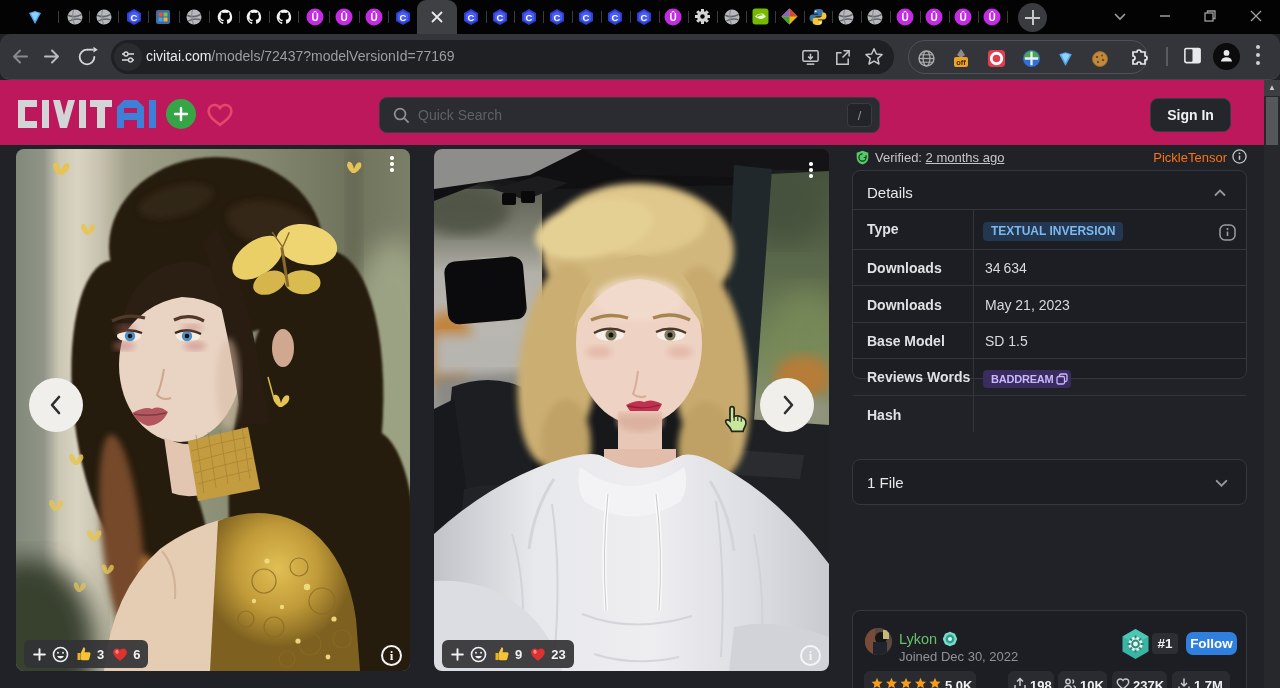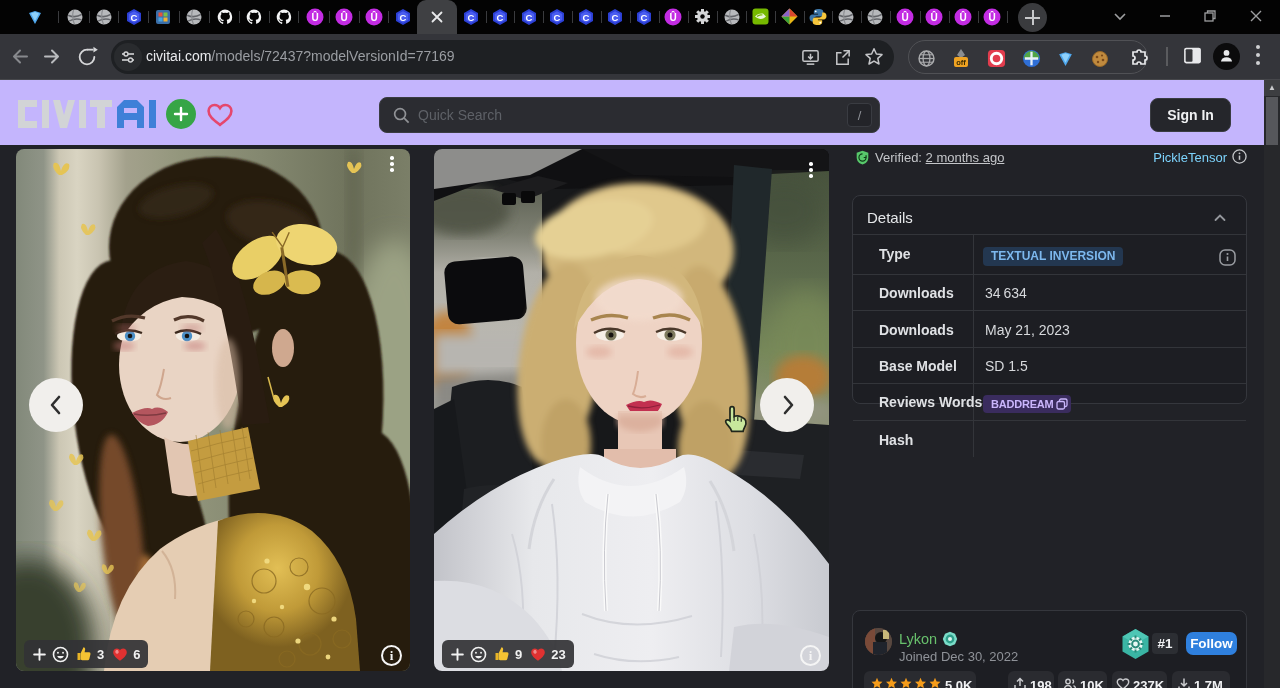--- a/index.html
+++ b/index.html
@@ -11,55 +11,55 @@
 #tabbar { position:absolute; left:0; top:0; width:1280px; height:34px; background:#030303; }
 .fav { position:absolute; top:9px; width:16px; height:16px; }
 .tsep { position:absolute; top:11px; width:1px; height:12px; background:#3a3b3e; }
 .activetab { position:absolute; left:417px; top:0px; width:40px; height:34px; background:#3f4043; border-radius:9px 9px 0 0; }
 .activetab .x { position:absolute; left:12px; top:9px; width:16px; height:16px; }
 #newtab { position:absolute; left:1018px; top:3px; width:29px; height:29px; border-radius:50%; background:#3a3b3e; }
 #newtab:before { content:""; position:absolute; left:7px; top:13.5px; width:15px; height:2px; background:#c7c8ca; }
 #newtab:after { content:""; position:absolute; left:13.5px; top:7px; width:2px; height:15px; background:#c7c8ca; }
 .winctl { position:absolute; top:7px; color:#9d9ea0; }
 
-#toolbar { position:absolute; left:0; top:34px; width:1280px; height:46px; background:#34353a; border-bottom:1px solid #46474b; }
+#toolbar { position:absolute; left:0; top:34px; width:1280px; height:46px; background:#34353a; border-bottom:1px solid #46474b;border-radius:10px; }
 #urlpill { position:absolute; left:111px; top:6px; width:783px; height:34px; background:#1e2023; border-radius:17px; }
 #sitebtn { position:absolute; left:3px; top:3px; width:28px; height:28px; background:#292b2e; border-radius:50%; }
 .urltxt { position:absolute; left:35px; top:8px; font-size:14px; color:#9a9da2; white-space:nowrap; }
 .urltxt b { color:#e9eaed; font-weight:400; }
 #extpill { position:absolute; left:908px; top:6px; width:240px; height:34px; border:1px solid #505155; border-radius:17px; }
 
 
 #page { position:absolute; left:0; top:80px; width:1264px; height:608px; background:#212227; }
 #scrollbar { position:absolute; left:1264px; top:80px; width:16px; height:608px; background:#27282b; }
 #scrollbar .up { position:absolute; left:0; top:0; width:16px; height:16px; background:#3d3e41; color:#c9cacc; font-size:8px; text-align:center; line-height:16px; }
 #scrollbar .thumb { position:absolute; left:2px; top:17px; width:12px; height:48px; background:#56575b; }
 
-#civheader { position:absolute; left:0; top:0; width:1264px; height:65px; background:#c4b5fd; }
+#civheader { position:absolute; left:0; top:0; width:1264px; height:65px; background:#be185d; }
 #logo { position:absolute; left:18px; top:17px; }
 #plusbtn { position:absolute; left:166px; top:19px; width:30px; height:30px; border-radius:50%; background:#36a546; }
 #searchbar { position:absolute; left:379px; top:17px; width:501px; height:36px; background:#2b2c31; border:1px solid #3a3c42; border-radius:8px; }
 #searchbar .ph { position:absolute; left:38px; top:9px; color:#5e6167; font-size:14px; }
 #slash { position:absolute; right:7px; top:5px; width:25px; height:24px; background:#232429; border:1px solid #3a3c42; border-radius:4px; color:#8f9298; font-size:13px; text-align:center; line-height:24px; }
 #signin { position:absolute; left:1150px; top:18px; width:81px; height:34px; background:#25262b; border:1px solid #3a3c42; border-radius:8px; color:#f0f1f3; font-size:14px; font-weight:700; text-align:center; line-height:32px; }
 
 
 .imgcard { position:absolute; top:69px; width:395px; height:522px; border-radius:8px; overflow:hidden; }
 #card1 { left:16px; width:394px; }
 #card2 { left:434px; }
 .dots { position:absolute; right:16px; top:7px; width:4px; } .dots i { display:block; width:3.5px; height:3.5px; border-radius:50%; background:#fff; margin-bottom:2.5px; }
 .navbtn { position:absolute; width:54px; height:54px; border-radius:50%; background:#f1efec; color:#2b2b2b; }
 .reactbar { position:absolute; left:8px; bottom:3px; height:28px; background:rgba(50,50,53,0.92); border-radius:6px; display:flex; align-items:center; padding:0 8px; gap:5px; color:#fff; }
 .reactbar .num { font-size:13px; font-weight:700; color:#f2f2f2; }
 .infoc { position:absolute; right:8px; bottom:5px; width:21px; height:21px; border-radius:50%; border:2px solid #f5f5f5; color:#f5f5f5; font-size:13px; font-weight:700; text-align:center; line-height:17px; font-family:"Liberation Serif",serif; }
 
 
 #sidebar { position:absolute; left:852px; top:69px; width:395px; height:539px;text-decoration:underline; }
 .card { position:absolute; left:0; width:395px; background:#1d1e23; border:1px solid #35373d; border-radius:8px; }
-.rowlabel { position:absolute; left:14px; color:#dfe1e4; font-size:14px; font-weight:700;margin-left:12px; }
+.rowlabel { position:absolute; left:14px; color:#dfe1e4; font-size:14px; font-weight:700; }
 .rowval { position:absolute; left:132px; color:#d7d9dc; font-size:14px; }
 .sepline { position:absolute; left:0; width:100%; height:1px; background:#33353a; }
 .badge { position:absolute; font-size:12px; font-weight:700; border-radius:4px; padding:0 8px; }
 .chev { position:absolute; color:#94979c; }
 </style>
 </head>
 <body>
 <div id="stage">
 
   <div id="tabbar">
@@ -730,28 +730,28 @@
       <div class="infoc">i</div>
     </div>
 
     <div id="sidebar">
 
       <svg class="abs" style="left:3px;top:1px;width:15px;height:15px" viewBox="0 0 16 16">
           <path d="M8 .8 L14.2 3 V8 C14.2 12 11.5 14.5 8 15.5 C4.5 14.5 1.8 12 1.8 8 V3 Z" fill="#58c96b"></path>
           <path d="M8 4.2 a3.8 3.8 0 1 0 3.8 3.8 M11.8 5.5 V8 h-2.5" fill="none" stroke="#0f3d18" stroke-width="1.3"></path>
         </svg>
       <span class="abs" style="left:23px;top:1px;font-size:13px;color:#c4c6c9">Verified: <u>2 months ago</u></span>
-      <span class="abs" style="right:20px;top:1px;font-size:13px;color:#7dd3fc">PickleTensor</span>
+      <span class="abs" style="right:20px;top:1px;font-size:13px;color:#f97316">PickleTensor</span>
       <svg class="abs" style="left:380px;top:0px;width:15px;height:15px" viewBox="0 0 16 16">
           <circle cx="8" cy="8" r="7" fill="none" stroke="#c4c6c9" stroke-width="1.4"></circle>
           <line x1="8" y1="7" x2="8" y2="11.5" stroke="#c4c6c9" stroke-width="1.6"></line>
           <circle cx="8" cy="4.6" r="1" fill="#c4c6c9"></circle>
         </svg>
 
-      <div class="card" style="top:46px;height:209px">
+      <div class="card" style="top:21px;height:209px">
         <span class="abs" style="left:14px;top:13px;font-size:15px;color:#e5e7e9">Details</span>
         <svg class="chev" style="left:360px;top:15px;width:14px;height:14px" viewBox="0 0 14 14">
             <path d="M2.5 9 L7 4.5 L11.5 9" stroke="#94979c" stroke-width="1.8" fill="none" stroke-linecap="round"></path>
           </svg>
         <div class="sepline" style="top:38px"></div>
         <div class="abs" style="left:120px;top:38px;width:1px;height:223px;background:#33353a"></div>
         <div class="sepline" style="top:78px"></div>
         <div class="sepline" style="top:114px"></div>
         <div class="sepline" style="top:151px"></div>
         <div class="sepline" style="top:187px"></div>
@@ -772,20 +772,26 @@
         <span class="rowval" style="top:126px">May 21, 2023</span>
         <span class="rowval" style="top:162px">SD 1.5</span>
 
         <div class="badge" style="left:130px;top:199px;width:88px;height:18px;line-height:18px;background:#3a2c5e;color:#cab6fc;font-size:11px;letter-spacing:-0.2px;padding:0 0 0 8px;text-align:left">BADDREAM</div>
         <svg class="abs" style="left:203px;top:202px;width:12px;height:12px" viewBox="0 0 12 12">
             <rect x="3.5" y="1" width="7.5" height="7.5" rx="1.5" fill="none" stroke="#cab6fc" stroke-width="1.3"></rect>
             <rect x="1" y="3.5" width="7.5" height="7.5" rx="1.5" fill="#3a2c5e" stroke="#cab6fc" stroke-width="1.3"></rect>
           </svg>
       </div>
 
+      <div class="card" style="top:310px;height:46px">
+        <span class="abs" style="left:14px;top:14px;font-size:15px;color:#e5e7e9">1 File</span>
+        <svg class="chev" style="left:361px;top:17px;width:15px;height:13px" viewBox="0 0 14 12">
+            <path d="M2.5 3.5 L7 8 L11.5 3.5" stroke="#94979c" stroke-width="1.8" fill="none" stroke-linecap="round"></path>
+          </svg>
+      </div>
 
 
       <div class="card" style="top:461px;height:88px">
         <div class="abs" style="left:12px;top:17px;width:27px;height:27px;border-radius:50%;overflow:hidden;background:#4a3a30">
           <svg width="27" height="27" viewBox="0 0 27 27">
               <rect width="27" height="27" fill="#584840"></rect>
               <rect x="0" y="0" width="10" height="27" fill="#7a4a38"></rect>
               <circle cx="16" cy="10" r="6" fill="#161616"></circle>
               <rect x="8" y="14" width="14" height="13" fill="#20242c"></rect>
               <rect x="18" y="2" width="6" height="9" fill="#c8b87a"></rect>

